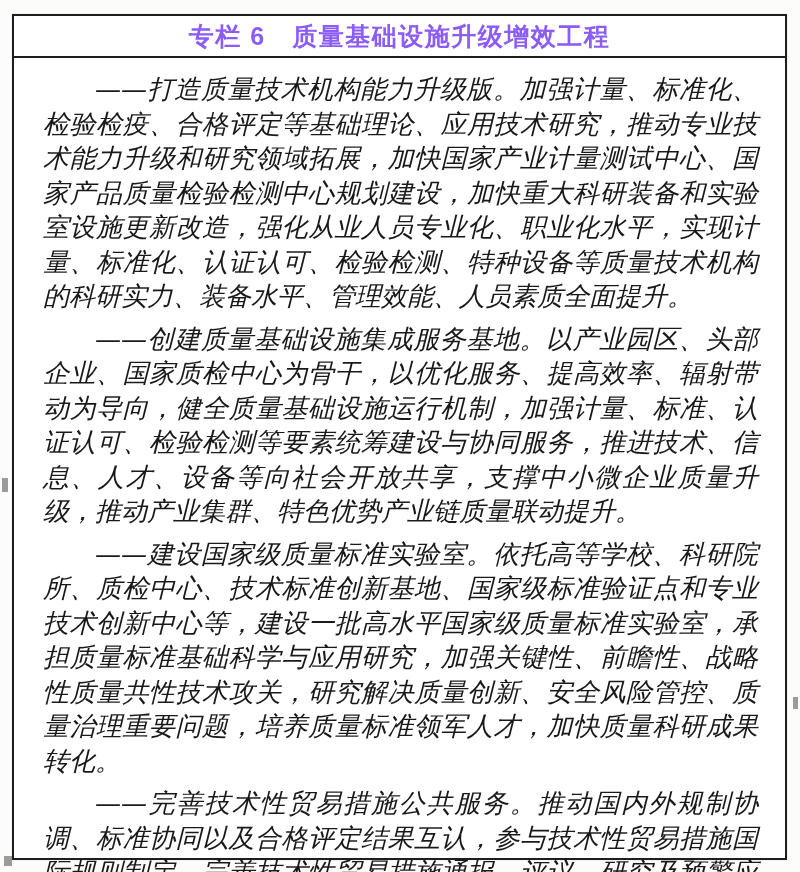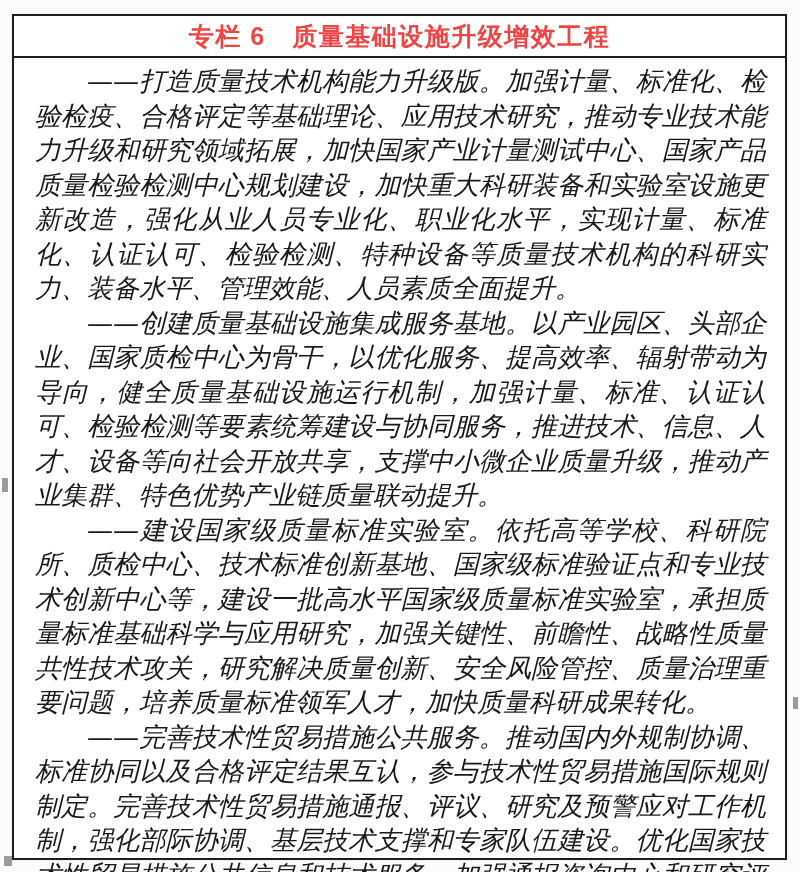--- a/index.html
+++ b/index.html
@@ -33,33 +33,33 @@
     box-sizing: border-box;
     border-bottom: 2px solid #1e1e1e;
     display: flex;
     align-items: center;
     justify-content: center;
     font-family: "Liberation Sans", sans-serif;
     font-weight: bold;
     font-style: normal;
     font-size: 25px;
     letter-spacing: 1.5px;
-    color: #ef4444;
+    color: #8b5cf6;
   }
   .panel-body {
     box-sizing: border-box;
     padding: 6px 19px 0 21px;
     font-size: 26px;
     line-height: 34.5px;
     text-align: justify;
     font-style: italic; 
     color: #191919;
   }
   .para {
-    margin: 0;
+    margin: 8px;
     padding: 0;
     text-indent: 2em;
   }
   
   .speck {
     position: absolute;
     background: #4a4a4a;
     opacity: 0.55;
   }
   .speck.s1 { left: 2px;  top: 478px; width: 6px; height: 14px; }

